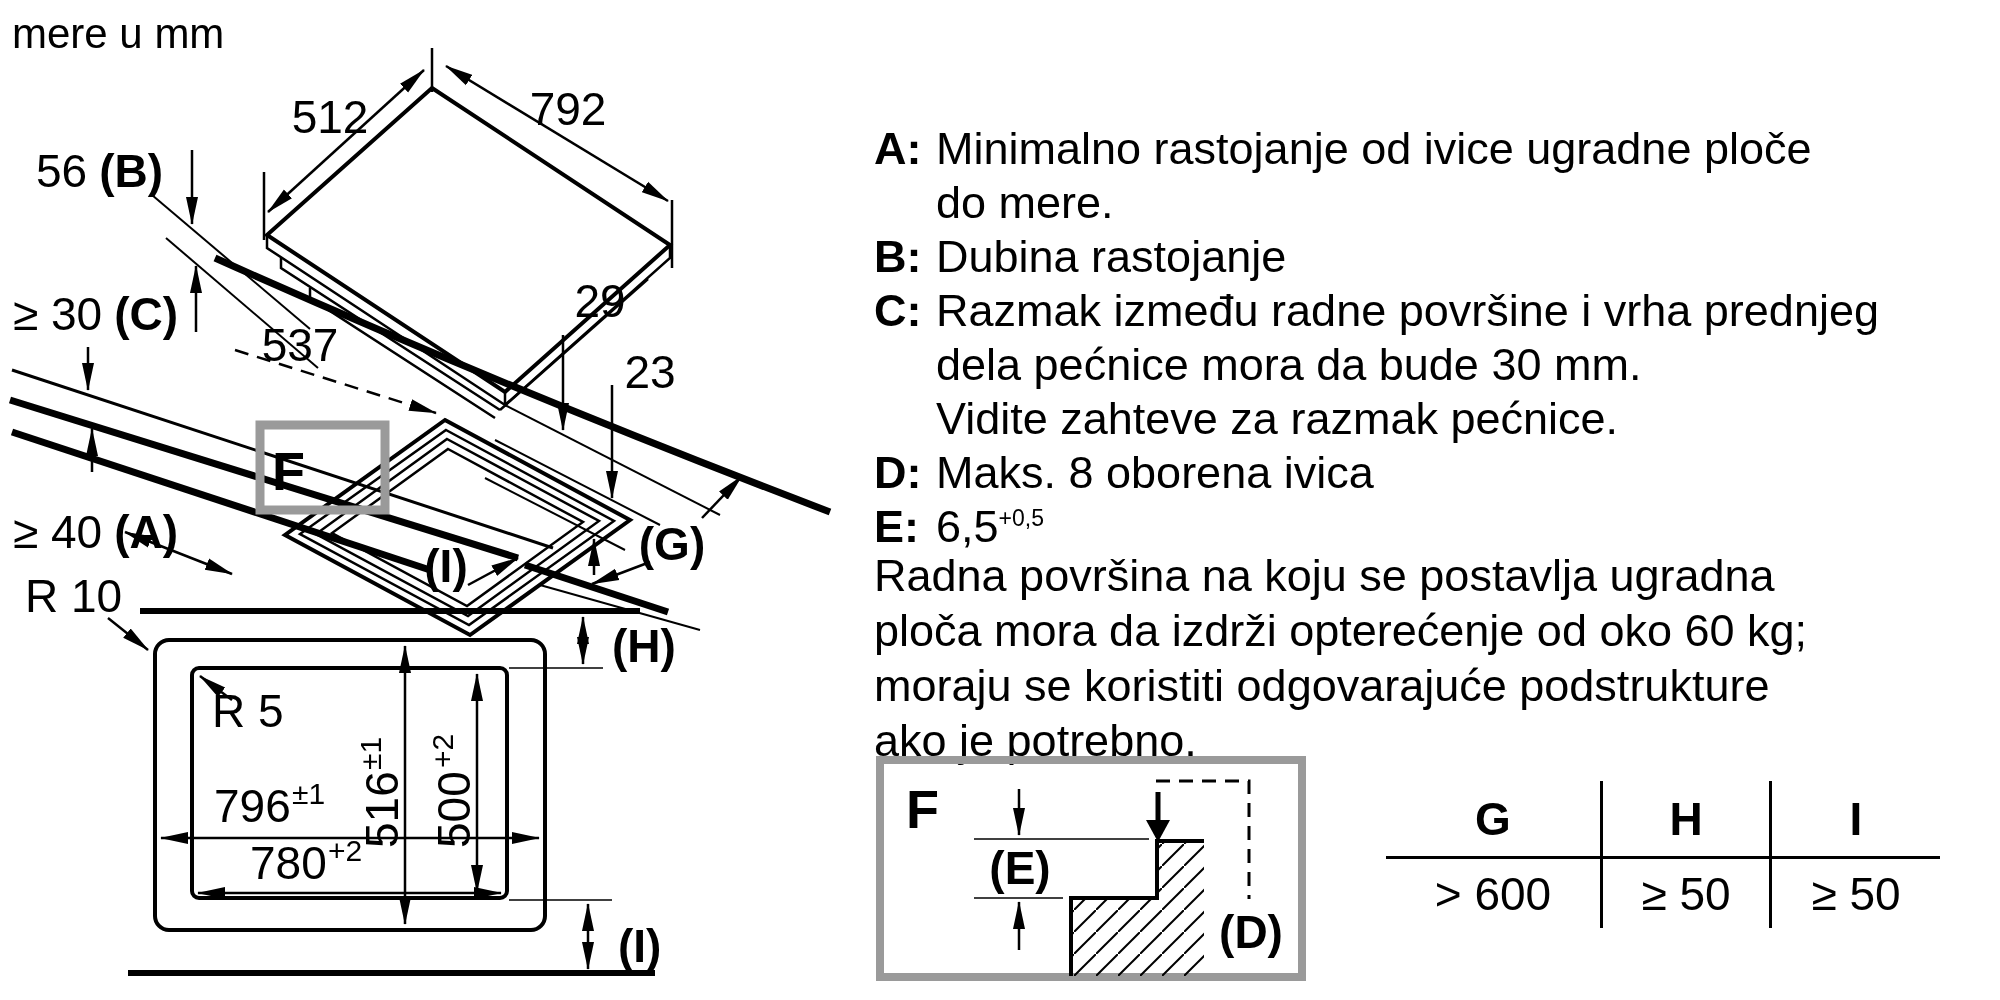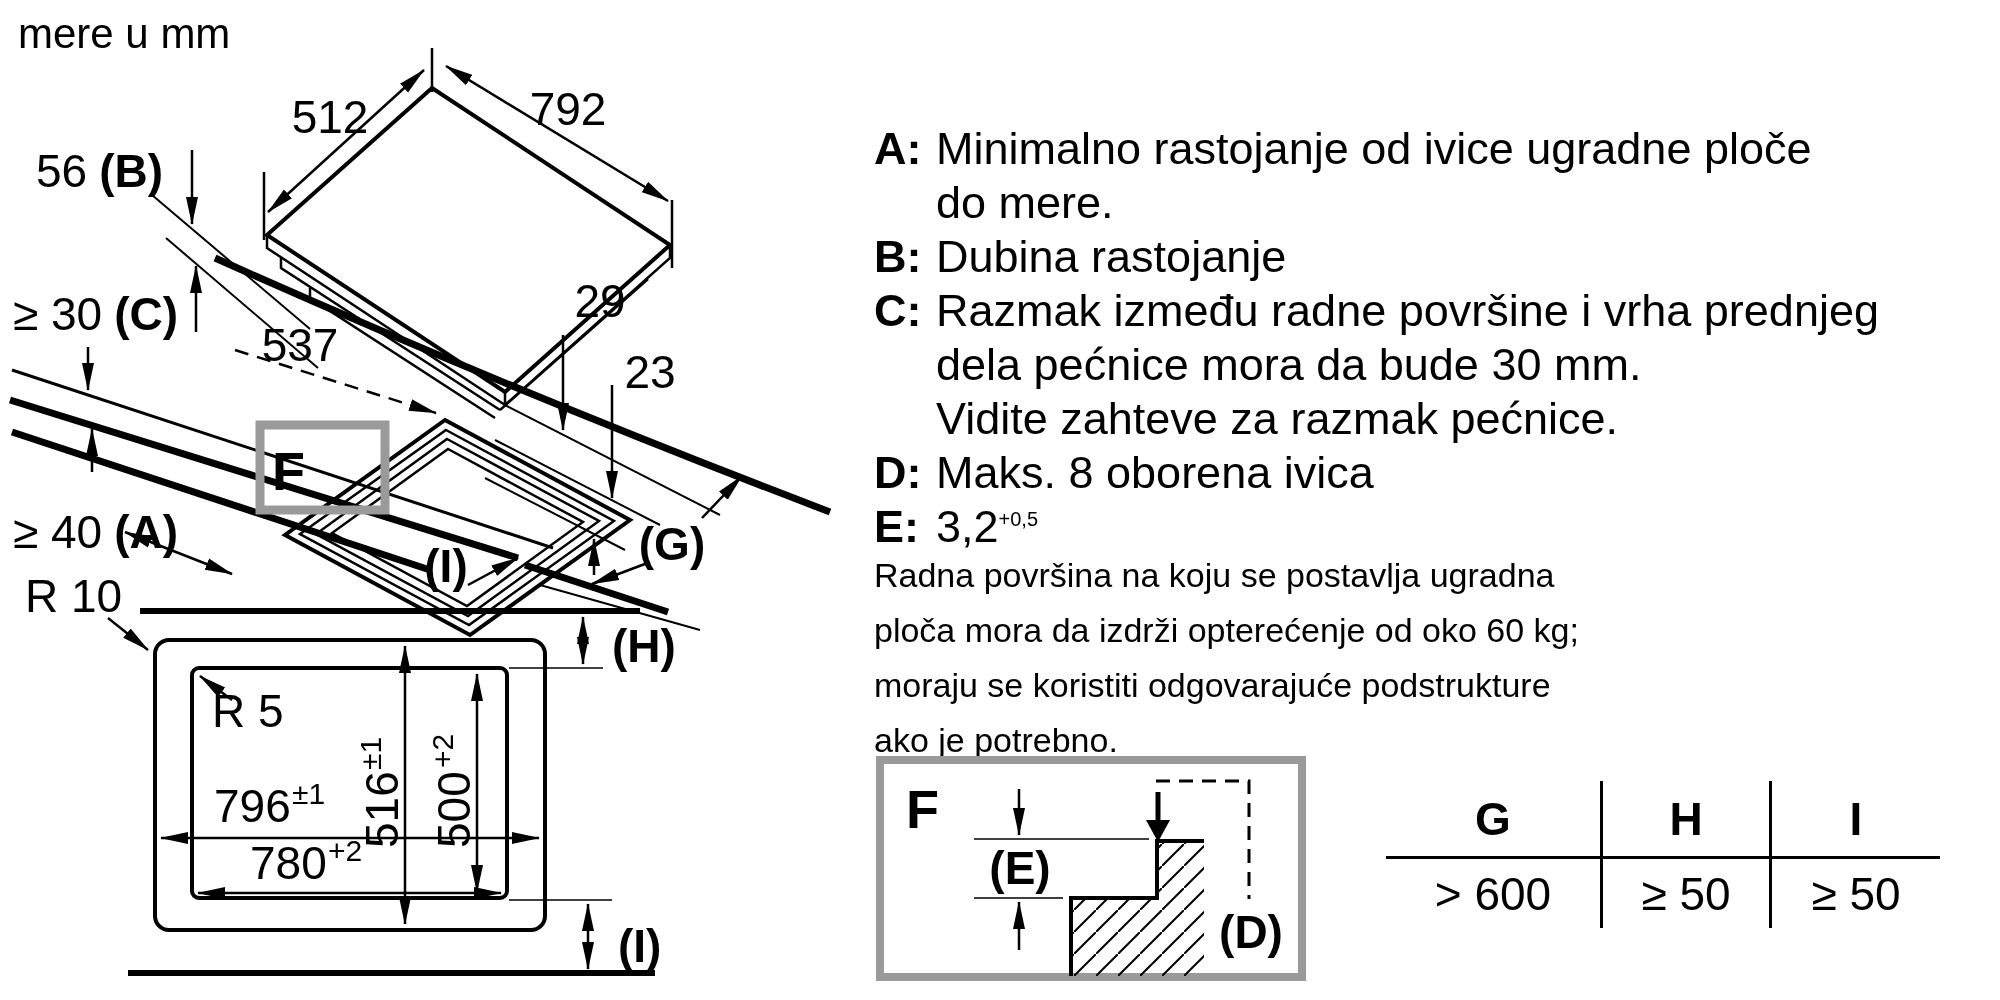--- a/index.html
+++ b/index.html
@@ -1,31 +1,31 @@
 <!DOCTYPE html>
 <html><head>
 <meta charset="utf-8">
 <style>
   html,body{margin:0;padding:0;background:#fff;}
   body{width:2000px;height:1000px;position:relative;overflow:hidden;
        font-family:"Liberation Sans","DejaVu Sans",sans-serif;color:#000;}
   .abs{position:absolute;}
-  #title{left:18px;top:10px;font-size:42px;}
+  #title{left:12px;top:10px;font-size:42px;}
   svg text{font-family:"Liberation Sans","DejaVu Sans",sans-serif;fill:#000;}
   .dim{font-size:46px;}
   .ref{font-size:46px;font-weight:700;}
   .sup{font-size:30px;}
   .flab{font-size:54px;font-weight:700;}
   
   #legend{left:874px;top:122px;width:1110px;font-size:45px;line-height:54px;}
   .lrow{display:grid;grid-template-columns:62px 1fr;}
   .lkey{font-weight:700;}
   .ltxt{white-space:pre-line;}
-  sup.s{font-size:20px;vertical-align:super;line-height:0;}
-  #note{left:874px;top:548px;width:1000px;font-size:34px;line-height:55px;white-space:pre-line;}
+  sup.s{font-size:23px;vertical-align:super;line-height:0;}
+  #note{left:874px;top:548px;width:1000px;font-size:45px;line-height:55px;white-space:pre-line;}
   
   #ghi{left:1386px;top:781px;border-collapse:collapse;table-layout:fixed;}
   #ghi td{text-align:center;vertical-align:middle;font-size:46px;padding:0;}
   #ghi .c0{width:214px;} #ghi .c1{width:166px;} #ghi .c2{width:168px;}
   #ghi tr.hd td{font-weight:700;height:75px;border-bottom:3px solid #000;}
   #ghi tr.r1 td{height:73px;border-bottom:3px solid #000;}
   #ghi tr.r2 td{height:69px;}
   #ghi td.vr{border-right:3px solid #000;}
 </style>
 </head>
@@ -174,21 +174,21 @@
     <span class="ltxt">Razmak između radne površine i vrha prednjeg
 dela pećnice mora da bude 30 mm.
 Vidite zahteve za razmak pećnice.</span>
   </div>
   <div class="lrow">
     <span class="lkey">D:</span>
     <span class="ltxt">Maks. 8 oborena ivica</span>
   </div>
   <div class="lrow">
     <span class="lkey">E:</span>
-    <span class="ltxt"><span>3,2</span><sup class="s">+0,5</sup></span>
+    <span class="ltxt"><span>6,5</span><sup class="s">+0,5</sup></span>
   </div>
 </div>
 
 <div class="abs" id="note">Radna površina na koju se postavlja ugradna
 ploča mora da izdrži opterećenje od oko 60 kg;
 moraju se koristiti odgovarajuće podstrukture
 ako je potrebno.</div>
 
 <svg class="abs" style="left:876px;top:756px" width="430" height="227" viewBox="0 0 430 227">
   <defs>

